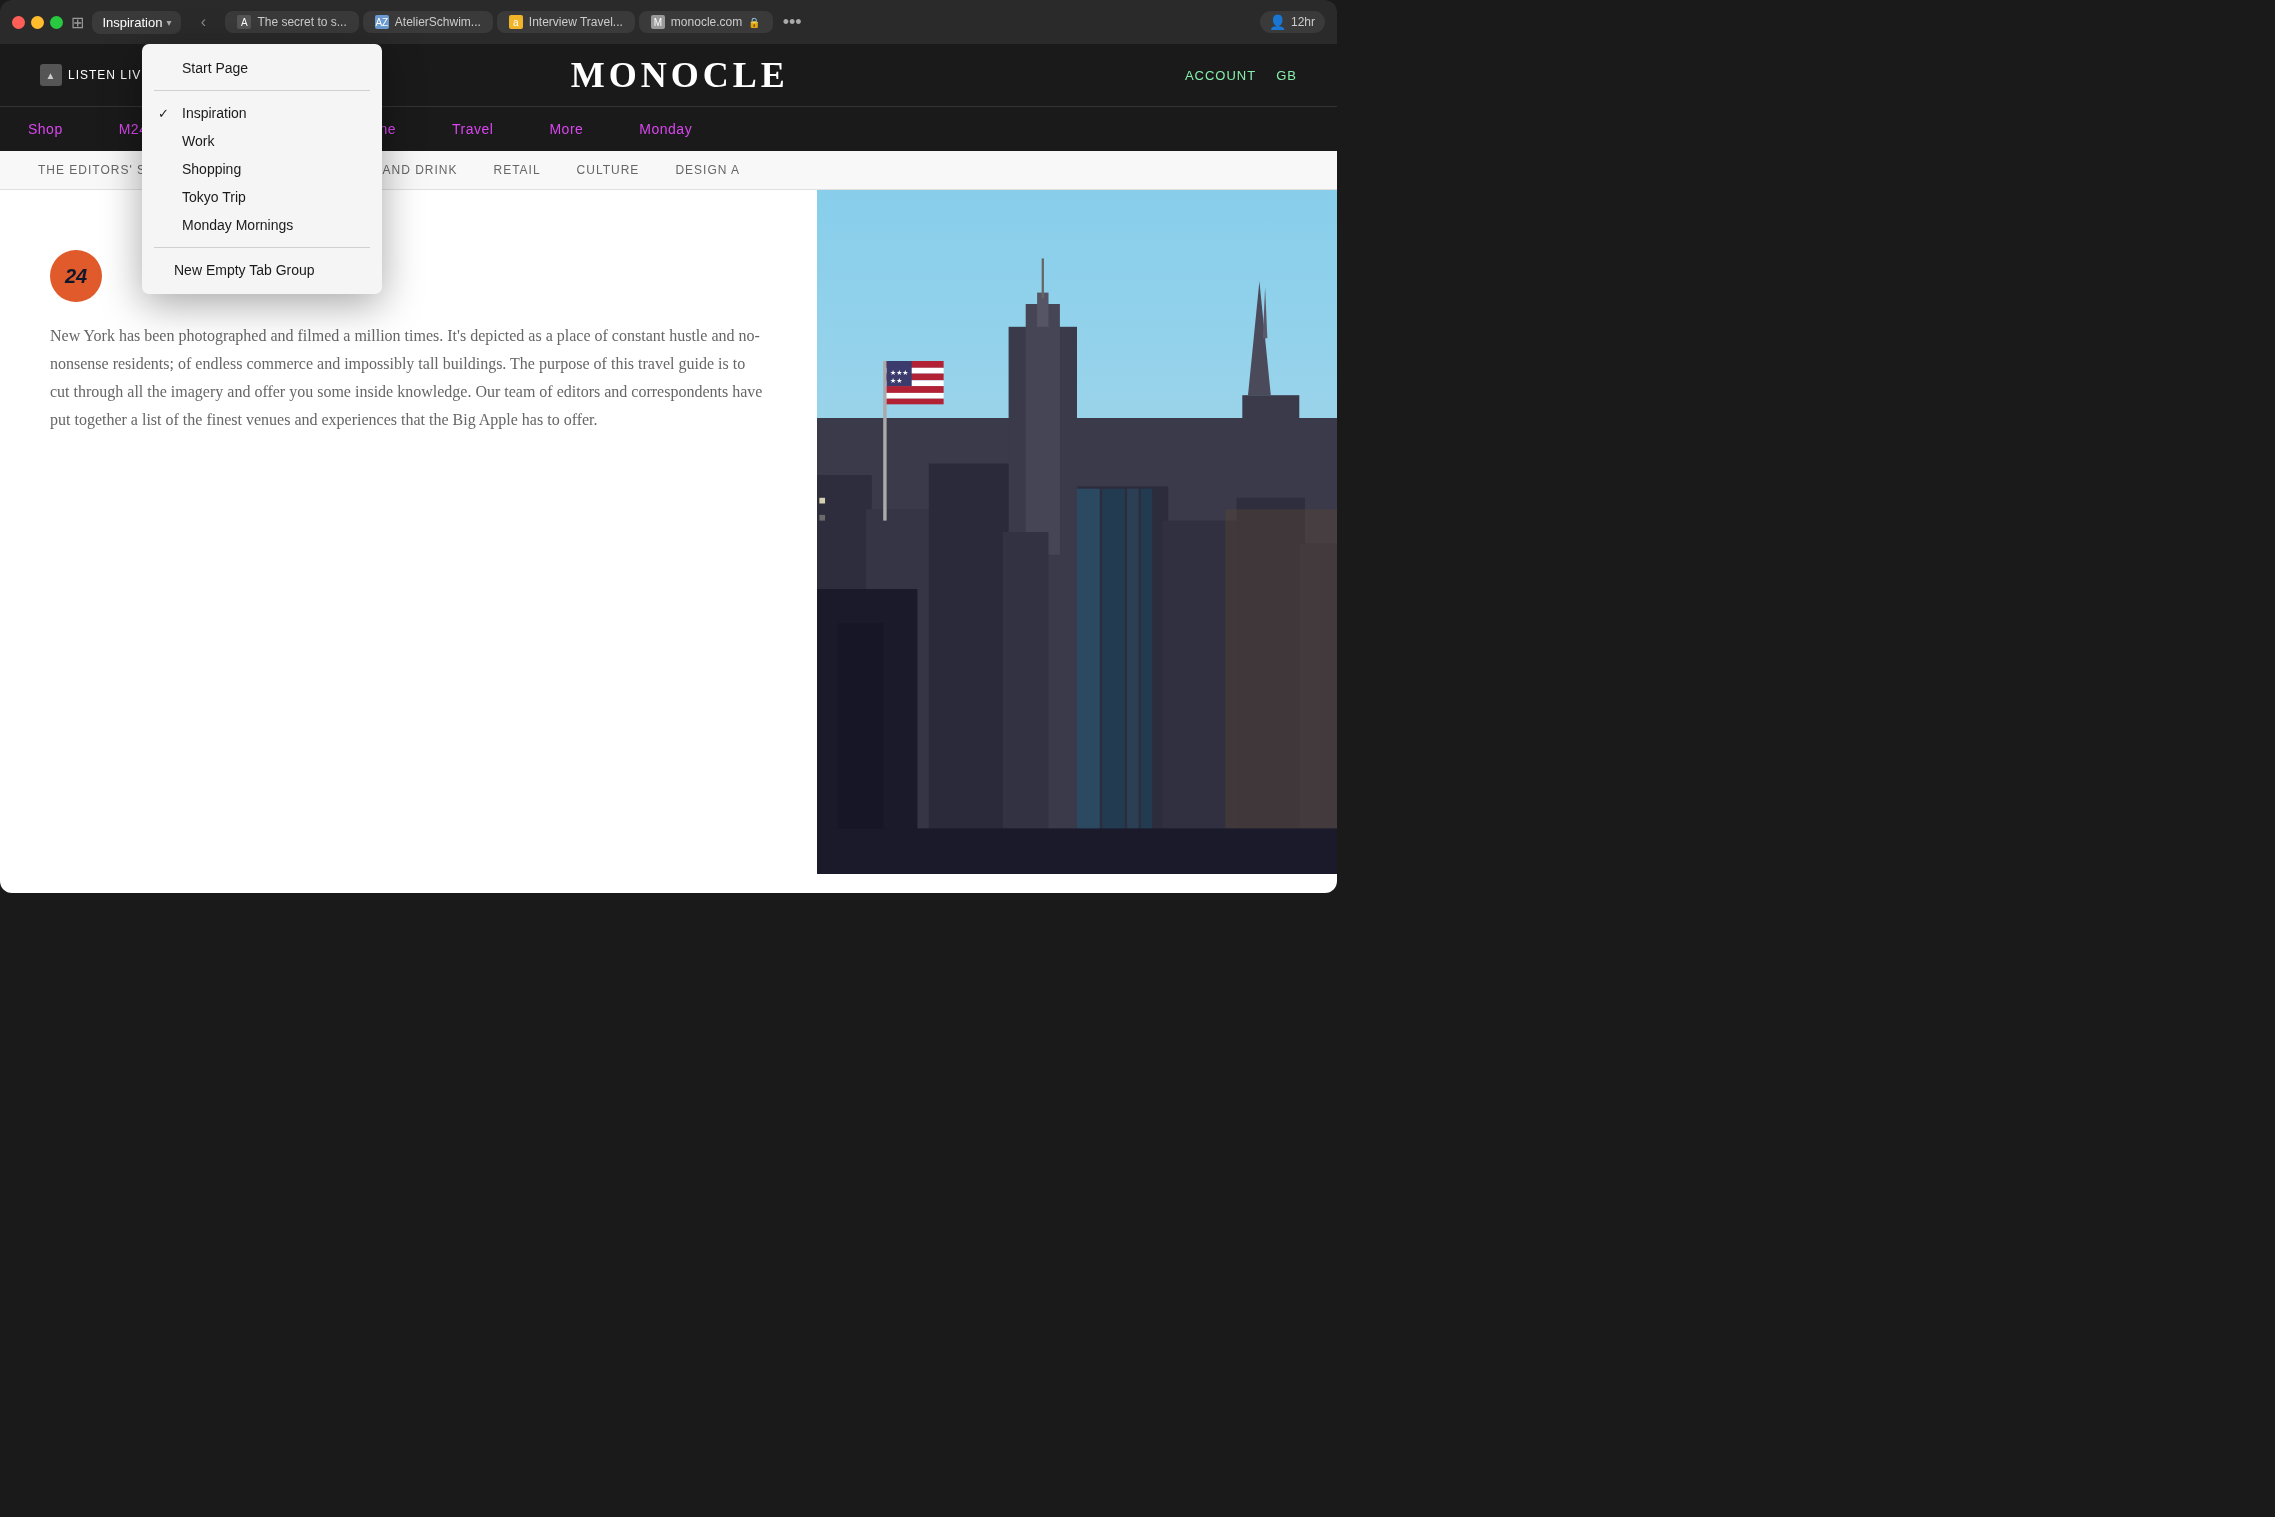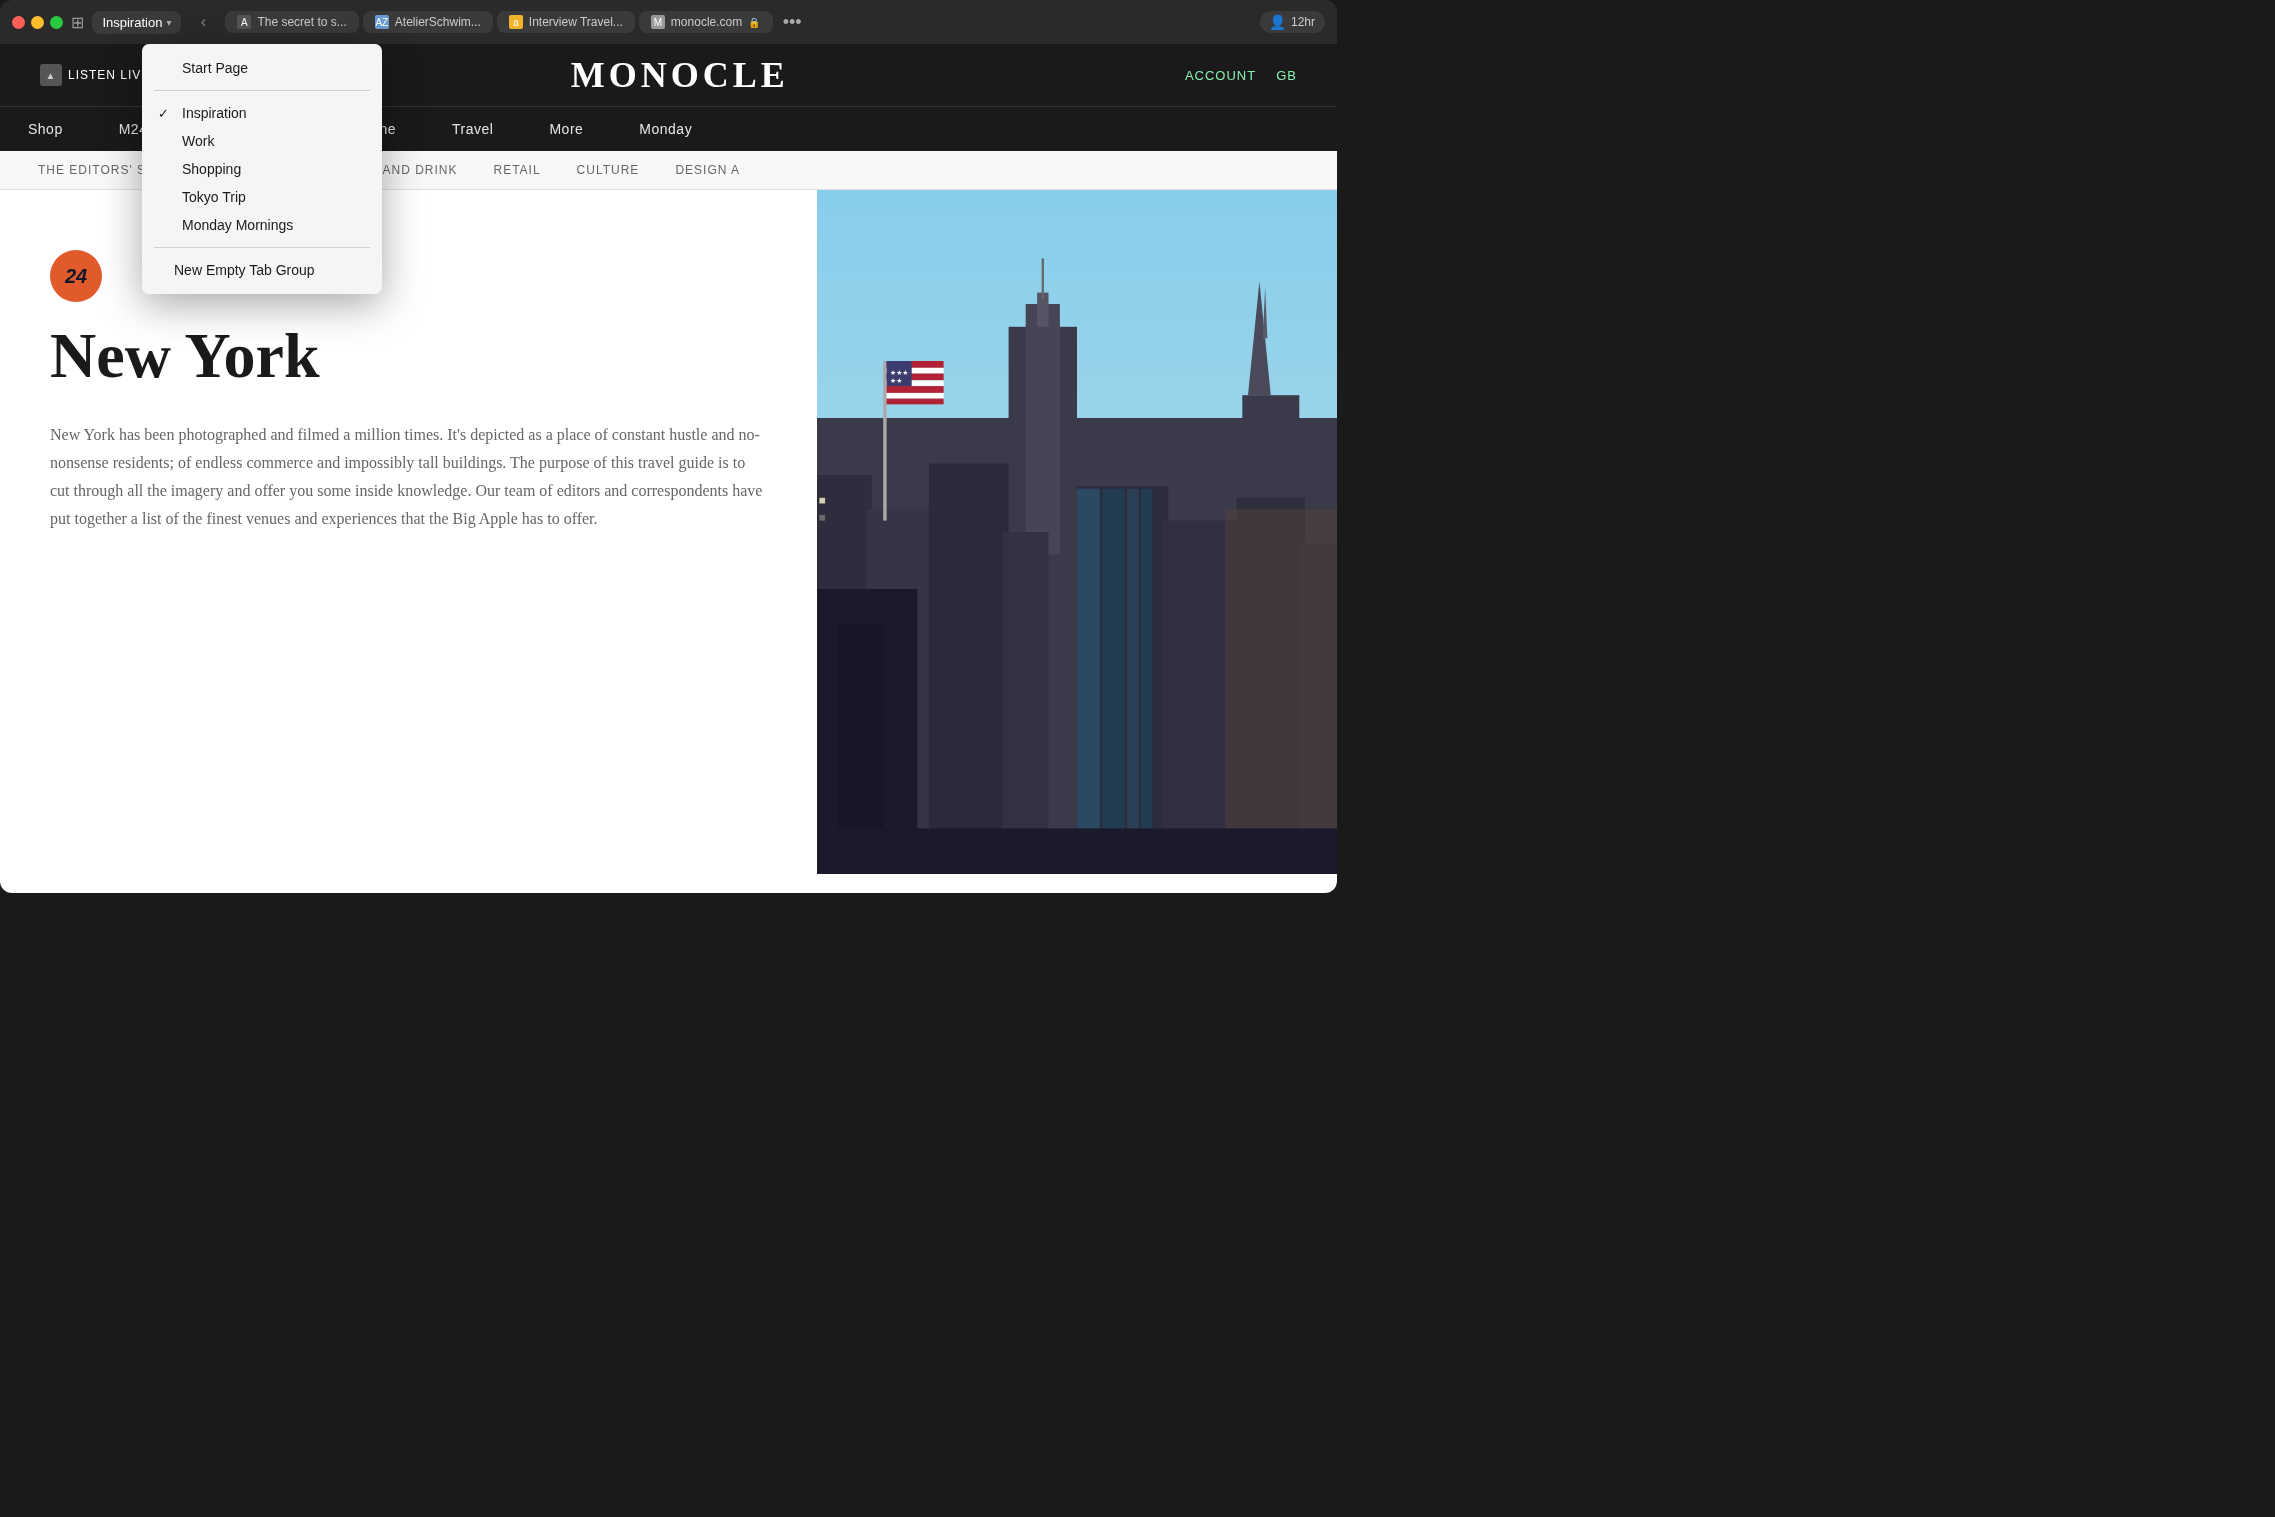--- a/index.html
+++ b/index.html
@@ -264,21 +264,21 @@
     }
 
     
     .site-nav {
       background: #1a1a1a;
       display: flex;
       border-top: 1px solid #333;
     }
 
     .nav-item {
-      color: #e5e5e5;
+      color: #d946ef;
       font-size: 14px;
       padding: 14px 28px;
       cursor: pointer;
       letter-spacing: 0.5px;
       text-decoration: none;
       white-space: nowrap;
     }
 
     
     .sub-nav {
@@ -479,21 +479,20 @@
     <span class="sub-nav-item">HOTELS</span>
     <span class="sub-nav-item">FOOD AND DRINK</span>
     <span class="sub-nav-item">RETAIL</span>
     <span class="sub-nav-item">CULTURE</span>
     <span class="sub-nav-item">DESIGN A</span>
   </div>
 
   <div class="main-content">
     <div class="content-left">
       <div class="issue-number">24</div>
-      <h1 class="article-title">New York</h1>
       <p class="article-body">New York has been photographed and filmed a million times. It's depicted as a place of constant hustle and no-nonsense residents; of endless commerce and impossibly tall buildings. The purpose of this travel guide is to cut through all the imagery and offer you some inside knowledge. Our team of editors and correspondents have put together a list of the finest venues and experiences that the Big Apple has to offer.</p>
     </div>
 
     <div class="content-right">
       <div class="hero-image">
 
         <svg width="100%" height="100%" viewBox="0 0 520 600" preserveAspectRatio="xMidYMid slice">
 
           <defs>
             <linearGradient id="skyGrad" x1="0" y1="0" x2="0" y2="1">

